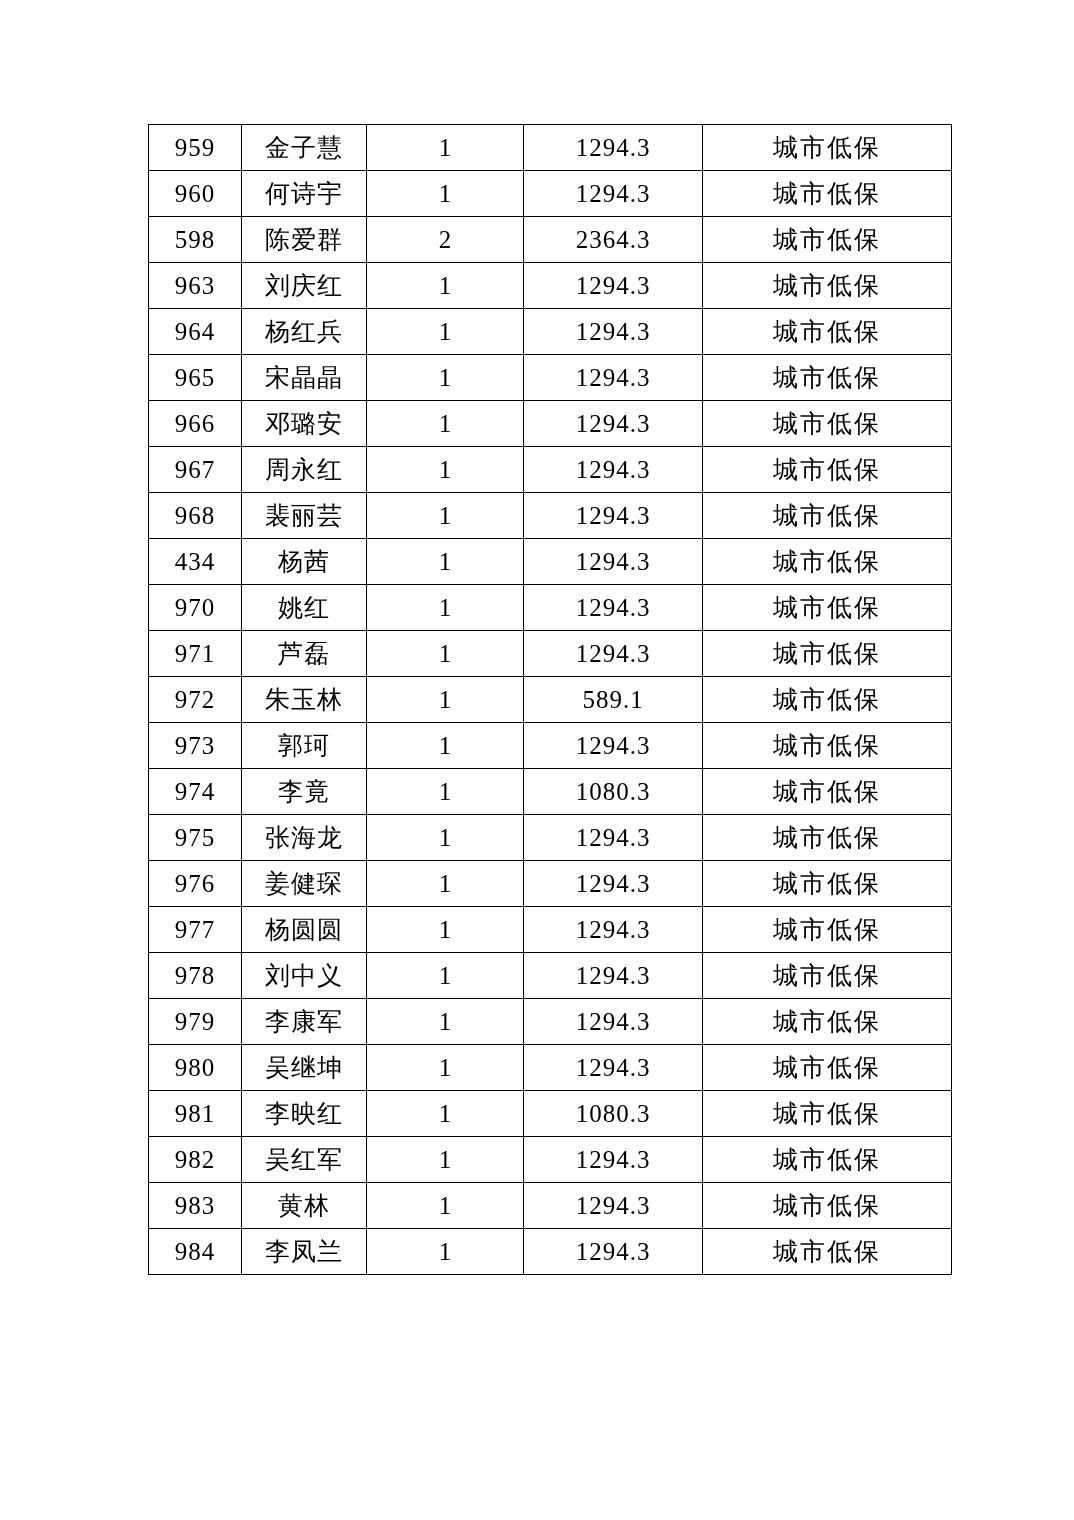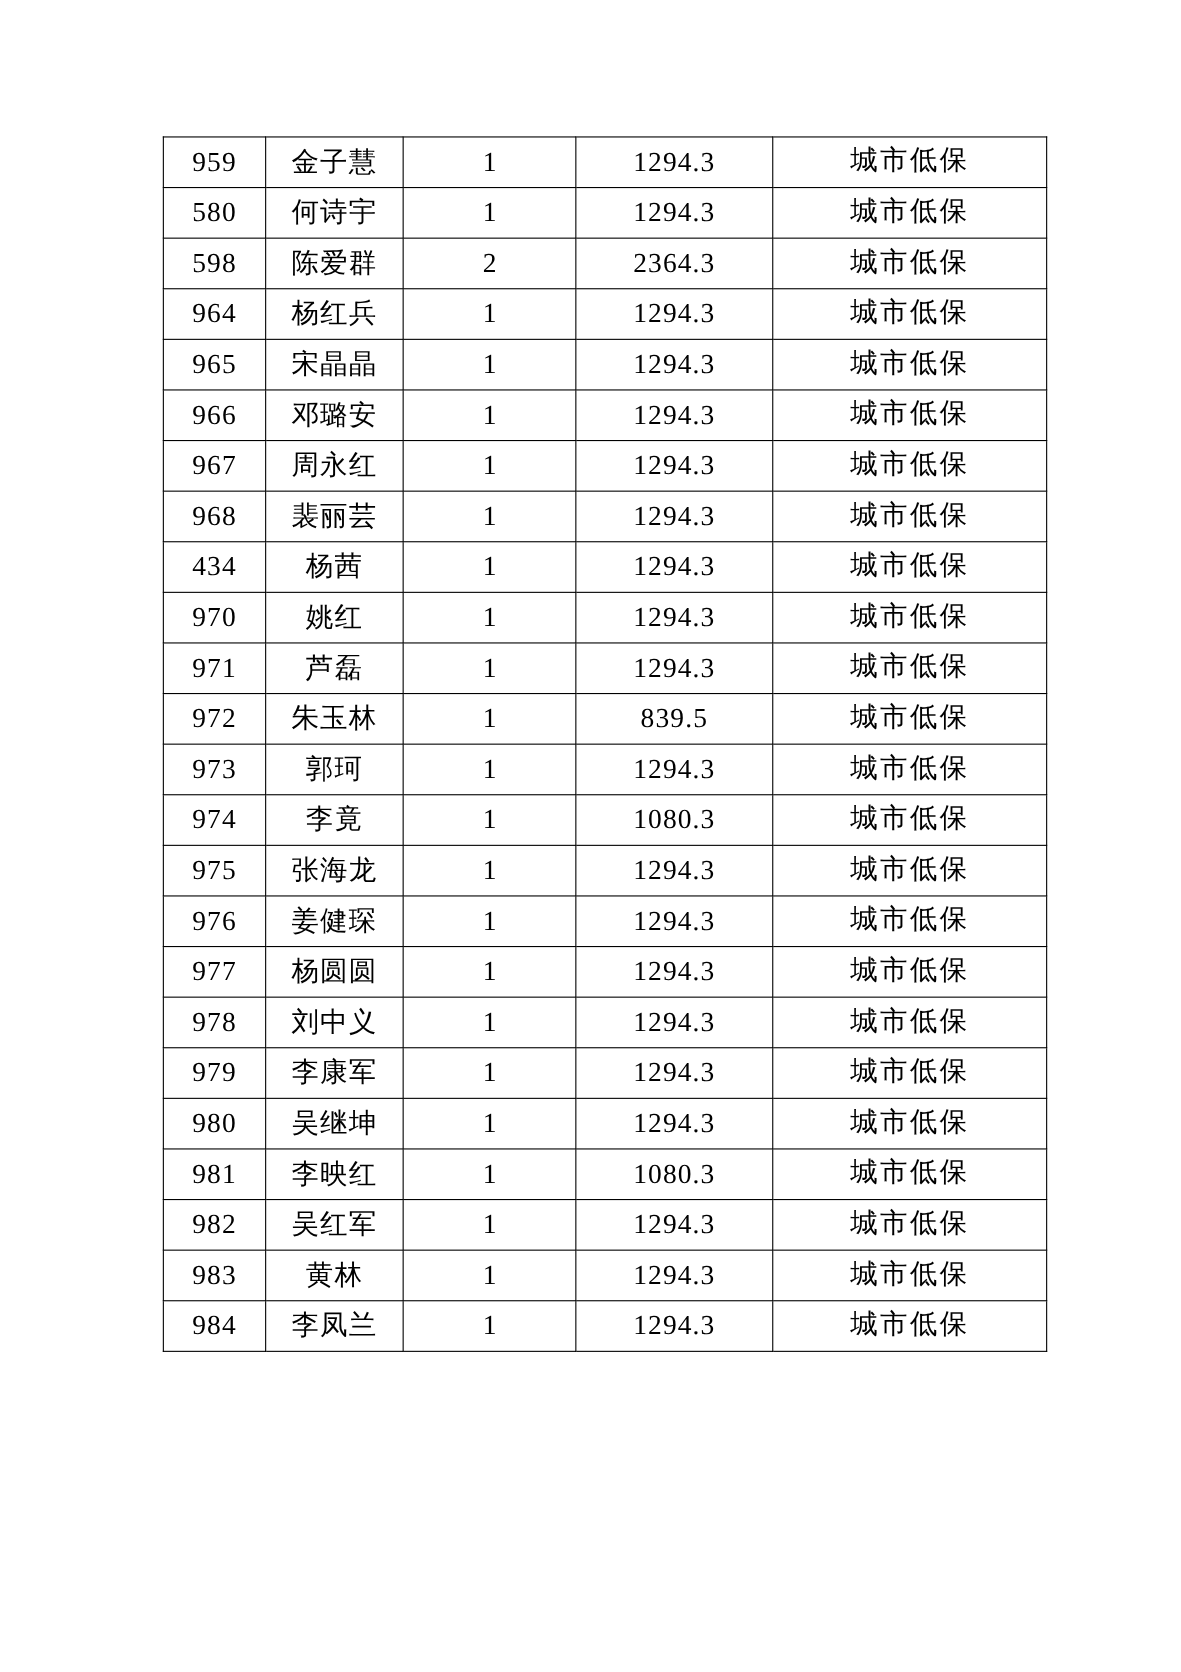--- a/index.html
+++ b/index.html
@@ -56,54 +56,61 @@
     width: 152px;
     font-family: "Liberation Serif", "DejaVu Serif", serif;
   }
   td.c-amount {
     width: 174px;
     font-family: Liberation Serif, serif;
     letter-spacing: 1px;
   }
   td.c-type {
     width: 244px;
-    font-family: Liberation Mono, monospace;
+    font-family: Liberation Serif, serif;
     font-size: 25px;
     letter-spacing: 2px;
   }
 </style>
 </head>
 <body>
 
 <div class="page">
   <div class="table-wrap">
     <table class="data-table">
       <tbody>
         <tr>
           <td class="c-index">959</td>
           <td class="c-name">金子慧</td>
           <td class="c-count">1</td>
           <td class="c-amount">1294.3</td>
           <td class="c-type">城市低保</td>
         </tr>
         <tr>
-          <td class="c-index">580</td>
+          <td class="c-index">960</td>
           <td class="c-name">何诗宇</td>
           <td class="c-count">1</td>
           <td class="c-amount">1294.3</td>
           <td class="c-type">城市低保</td>
         </tr>
         <tr>
           <td class="c-index">598</td>
           <td class="c-name">陈爱群</td>
           <td class="c-count">2</td>
           <td class="c-amount">2364.3</td>
           <td class="c-type">城市低保</td>
         </tr>
         <tr>
+          <td class="c-index">963</td>
+          <td class="c-name">刘庆红</td>
+          <td class="c-count">1</td>
+          <td class="c-amount">1294.3</td>
+          <td class="c-type">城市低保</td>
+        </tr>
+        <tr>
           <td class="c-index">964</td>
           <td class="c-name">杨红兵</td>
           <td class="c-count">1</td>
           <td class="c-amount">1294.3</td>
           <td class="c-type">城市低保</td>
         </tr>
         <tr>
           <td class="c-index">965</td>
           <td class="c-name">宋晶晶</td>
           <td class="c-count">1</td>
@@ -149,21 +156,21 @@
           <td class="c-index">971</td>
           <td class="c-name">芦磊</td>
           <td class="c-count">1</td>
           <td class="c-amount">1294.3</td>
           <td class="c-type">城市低保</td>
         </tr>
         <tr>
           <td class="c-index">972</td>
           <td class="c-name">朱玉林</td>
           <td class="c-count">1</td>
-          <td class="c-amount">839.5</td>
+          <td class="c-amount">589.1</td>
           <td class="c-type">城市低保</td>
         </tr>
         <tr>
           <td class="c-index">973</td>
           <td class="c-name">郭珂</td>
           <td class="c-count">1</td>
           <td class="c-amount">1294.3</td>
           <td class="c-type">城市低保</td>
         </tr>
         <tr>

